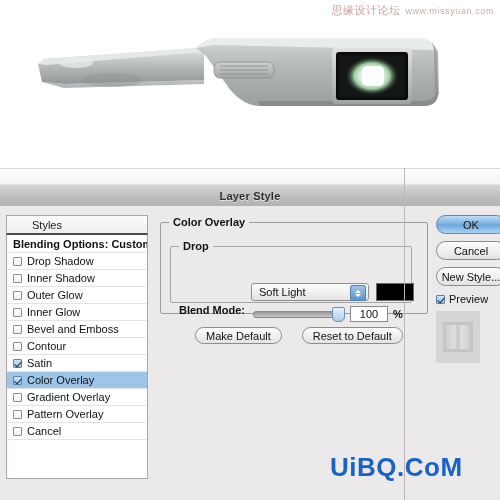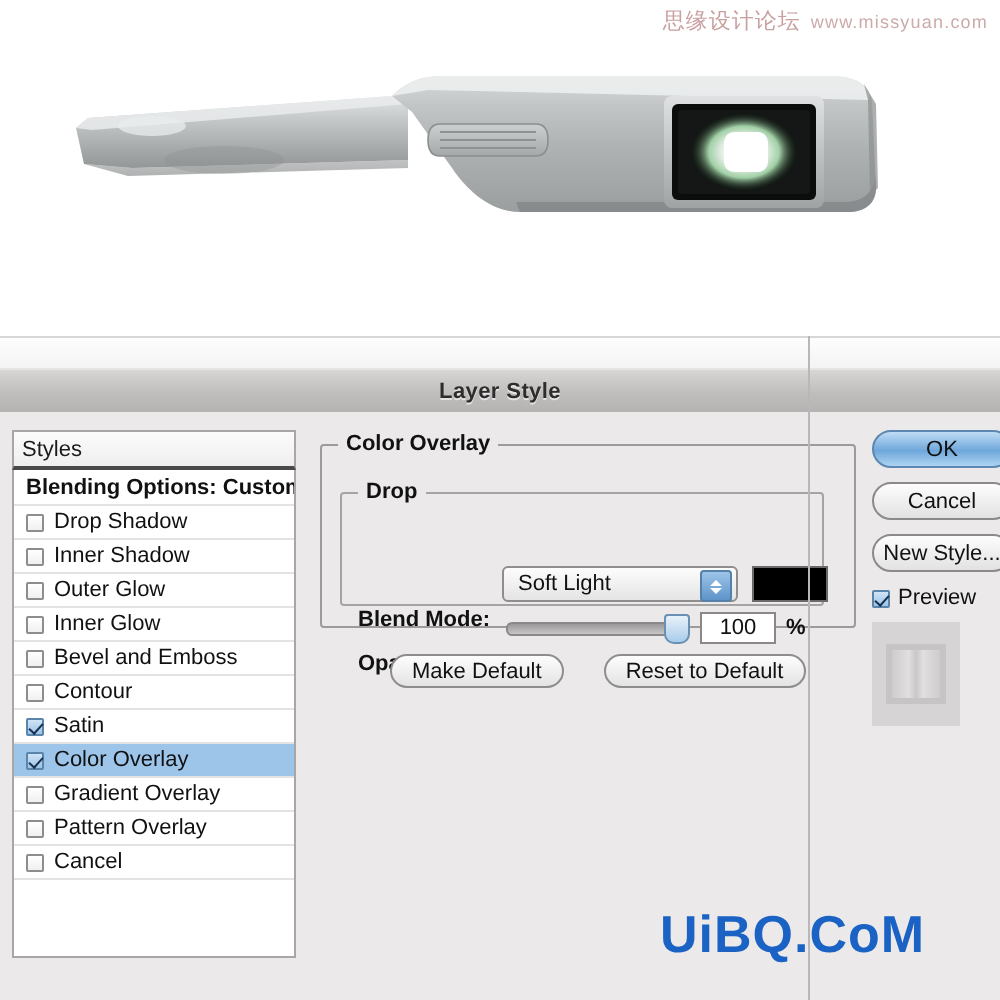--- a/index.html
+++ b/index.html
@@ -101,21 +101,21 @@
   }
   .styles-header {
     width: 142px;
     height: 20px;
     background: linear-gradient(#fbfbfb, #efefef);
     border: 1px solid #a8a6a6;
     border-bottom: 2px solid #4a4a4a;
     box-sizing: border-box;
     display: flex;
     align-items: center;
-    padding-left: 4px;
+    padding-left: 25px;
     font-size: 11px;
     color: #1a1a1a;
   }
   .styles-list {
     width: 142px;
     background: #ffffff;
     border: 1px solid #a8a6a6;
     border-top: none;
     box-sizing: border-box;
     height: 244px;
@@ -200,20 +200,21 @@
 
   .field-row {
     position: absolute;
     display: flex;
     align-items: center;
   }
   .field-label {
     font-size: 11px;
     font-weight: bold;
     color: #111;
+    text-align: right;
     margin-top: 36px;
   }
 
   .select {
     width: 118px;
     height: 18px;
     border: 1px solid #8f8d8d;
     border-radius: 3px;
     background: linear-gradient(#fdfdfd, #e4e4e4);
     display: flex;

